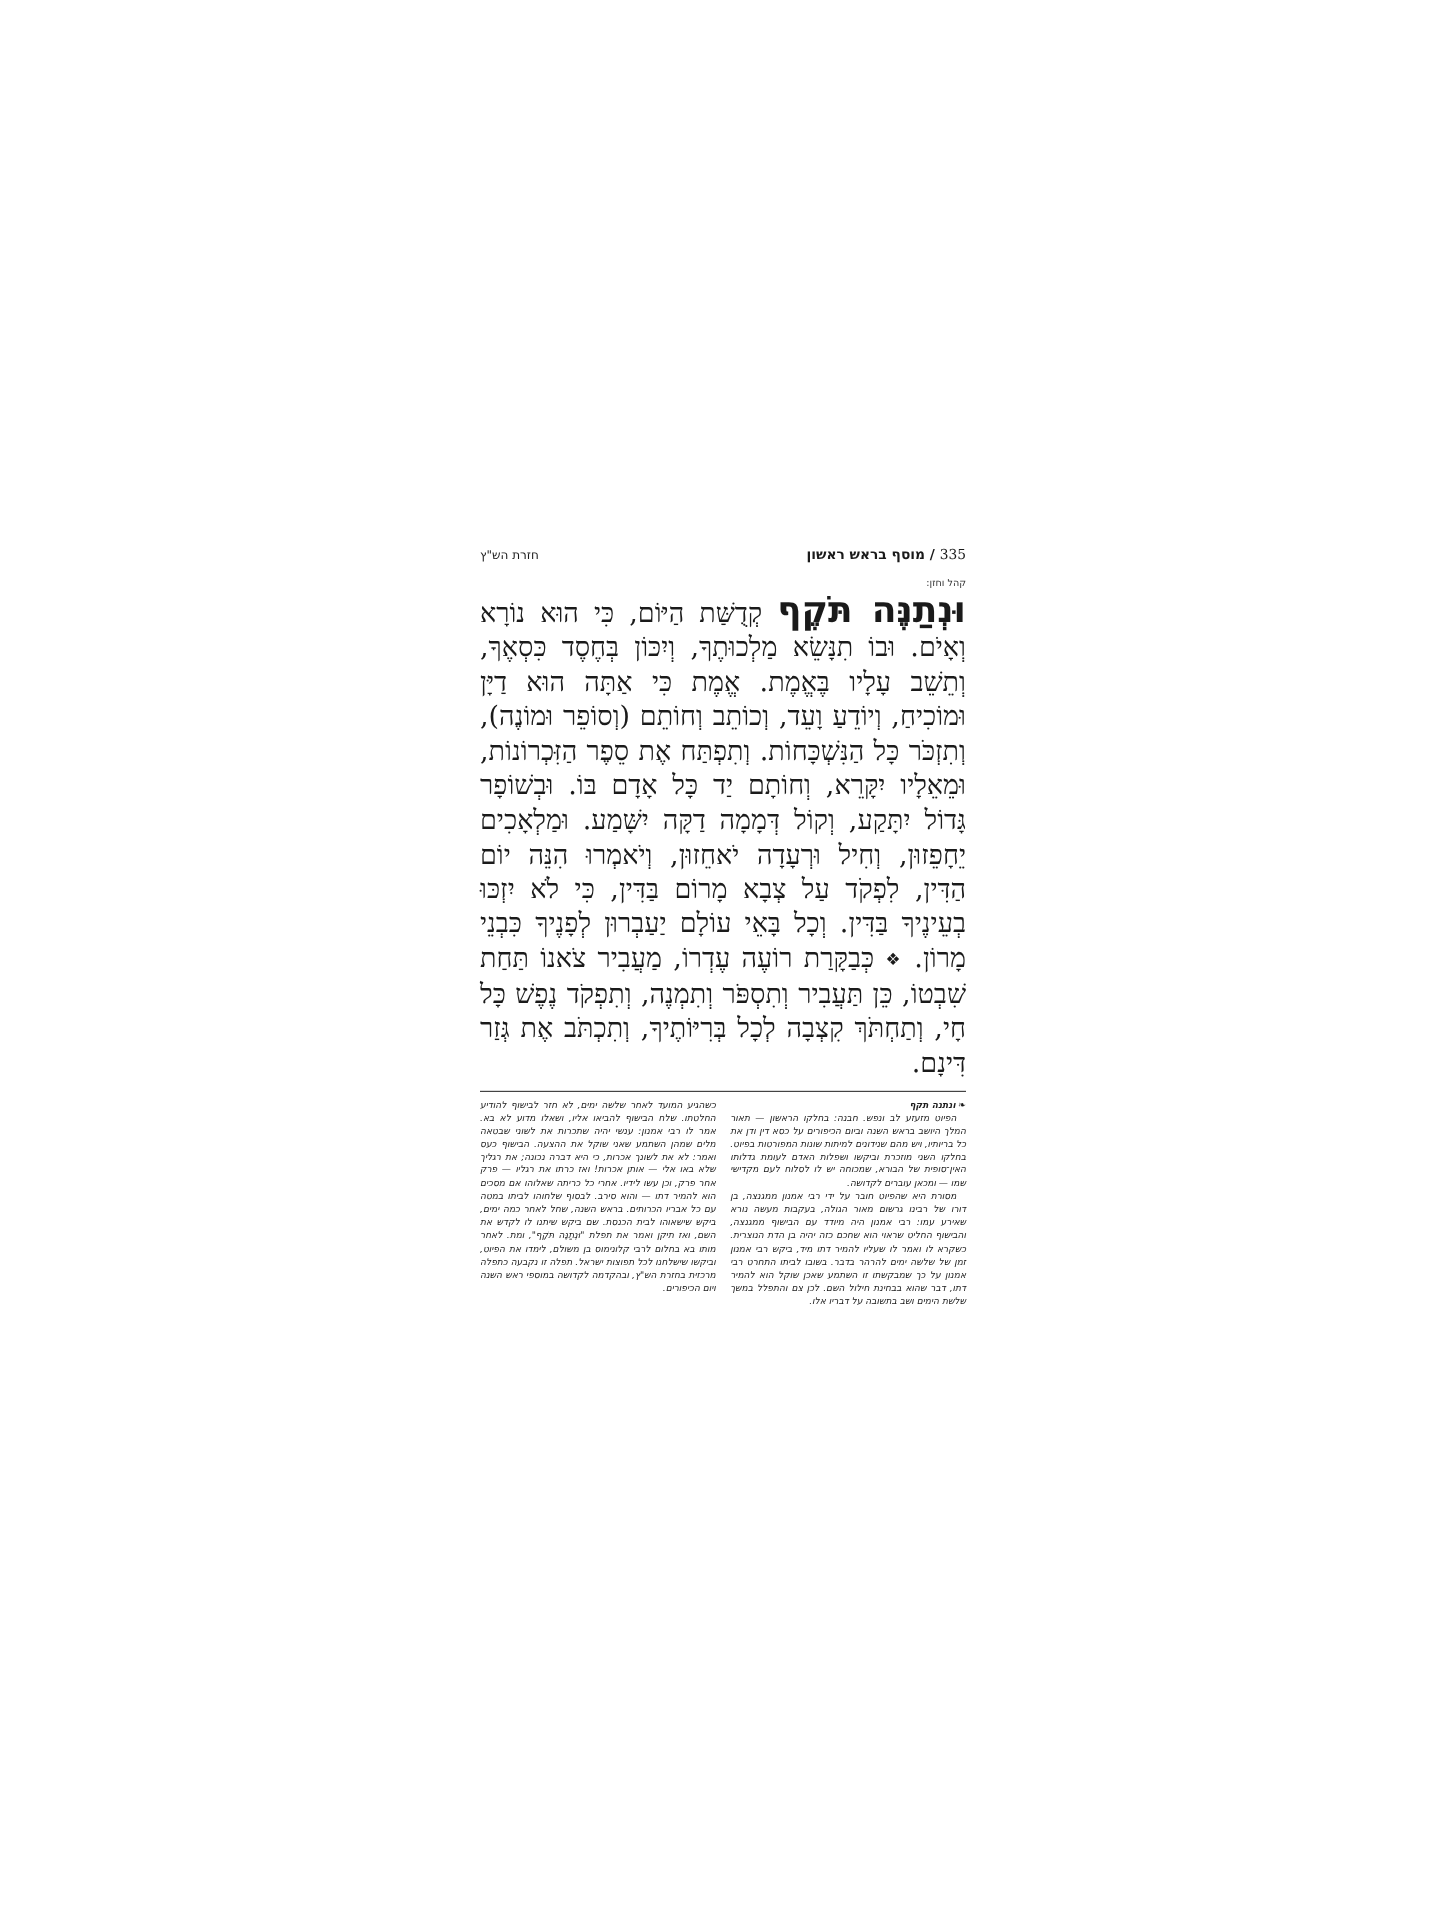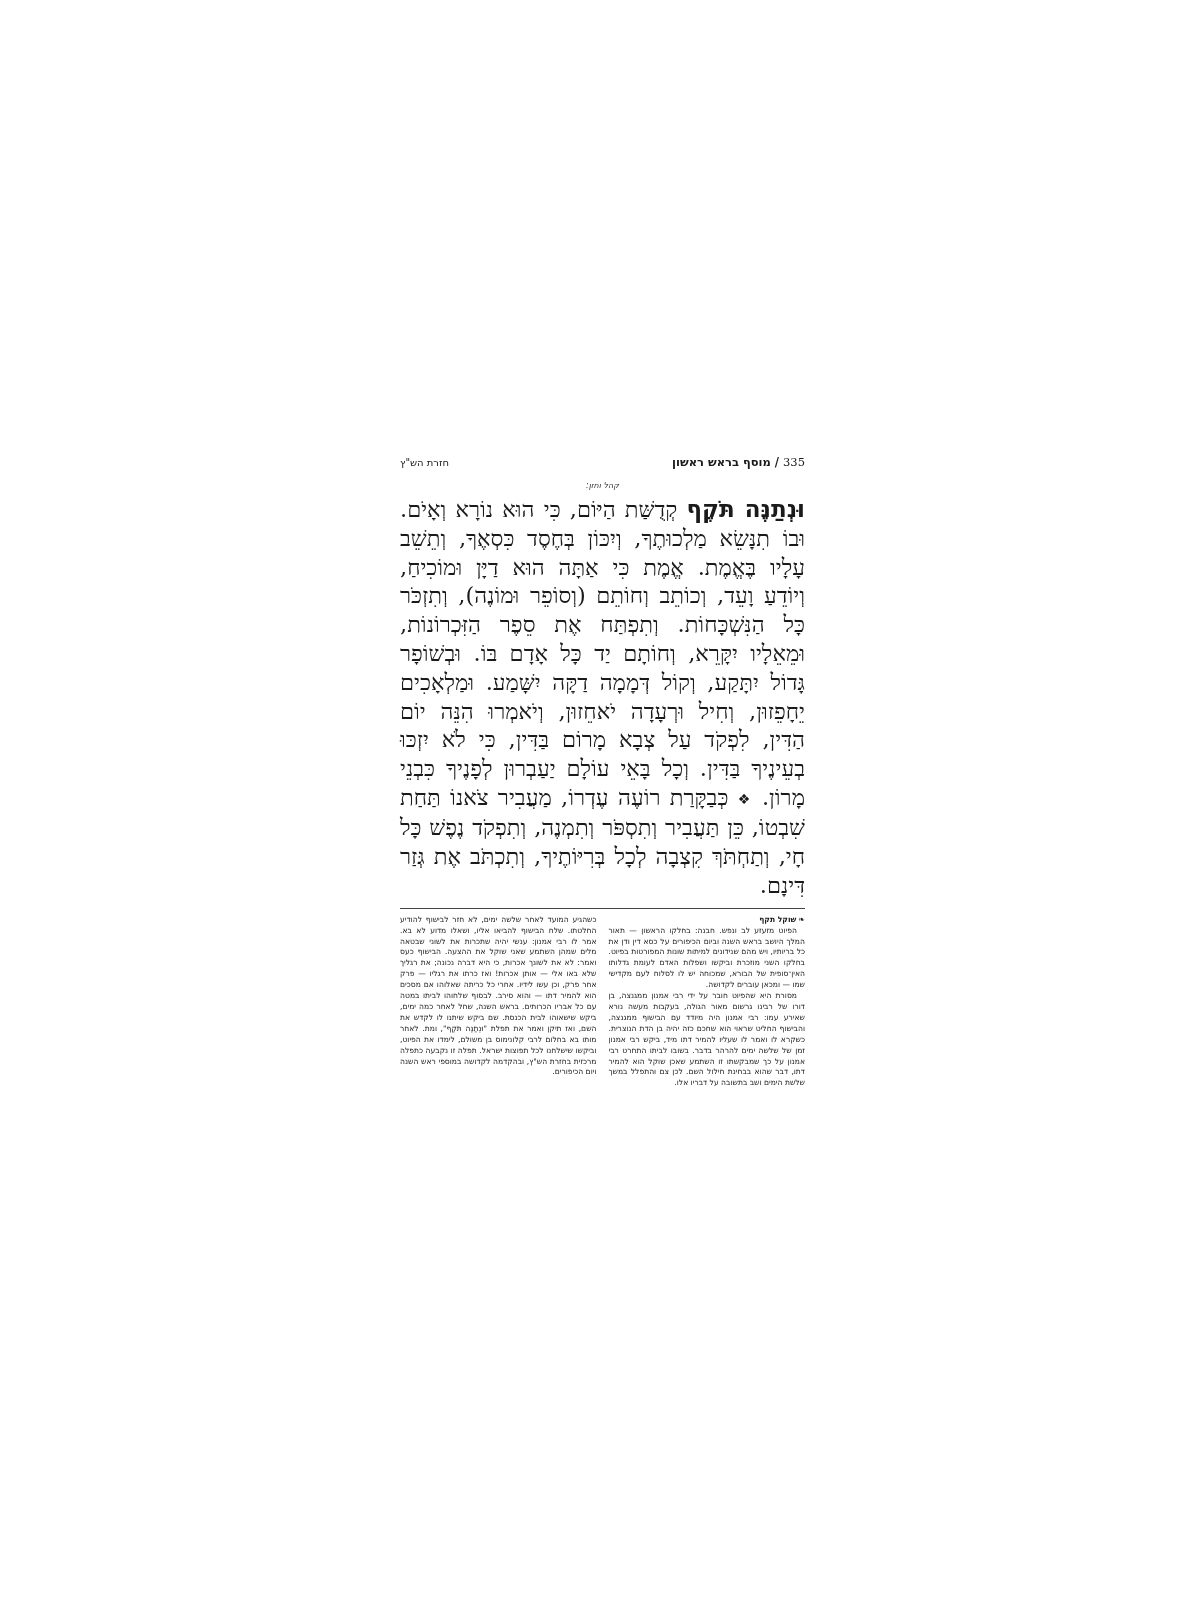--- a/index.html
+++ b/index.html
@@ -36,41 +36,40 @@
     }
     .rh-right .pgnum {
       font-family: "DejaVu Serif", serif;
       font-weight: normal;
     }
     .rh-left {
       font-family: "DejaVu Sans", sans-serif;
       font-size: 10px;
     }
     .instruction {
-      text-align: center;
+      text-align: right;
       font-family: "DejaVu Sans", sans-serif;
       font-size: 8px;
       margin-top: 4px;
       height: 12px;
       color: #333;
-      font-style: italic;
     }
     .prayer {
       font-family: "DejaVu Serif", serif;
       font-size: 22.5px;
       line-height: 28.8px;
       text-align: justify;
       text-align-last: right;
       margin-top: 2px;
       letter-spacing: 0;
     }
     .prayer .opening {
       font-family: "DejaVu Sans", sans-serif;
       font-weight: bold;
-      font-size: 23px;
+      font-size: 30px;
     }
     .prayer .separator {
       font-size: 14px;
       vertical-align: middle;
     }
     .rule {
       border: 0;
       border-top: 1.2px solid #444;
       margin: 8px 0 6px 0;
       width: 100%;
@@ -83,20 +82,21 @@
       font-size: 7.6px;
       line-height: 10.9px;
       text-align: justify;
     }
     .commentary .col {
       flex: 1;
     }
     .commentary p {
       margin: 0;
       text-indent: 8px;
+      font-style: italic;
     }
     .commentary .heading {
       font-weight: bold;
       text-indent: 0;
     }
     .commentary .heading .dingbat {
       font-size: 8px;
       margin-left: 2px;
     }
   </style>
@@ -116,21 +116,21 @@
 
   <div class="prayer">
     <span class="opening">וּנְתַנֶּה תֹּקֶף</span><span> קְדֻשַּׁת הַיּוֹם, כִּי הוּא נוֹרָא וְאָיֹם. וּבוֹ תִנָּשֵׂא מַלְכוּתֶךָ, וְיִכּוֹן בְּחֶסֶד כִּסְאֶךָ, וְתֵשֵׁב עָלָיו בֶּאֱמֶת. אֱמֶת כִּי אַתָּה הוּא דַיָּן וּמוֹכִיחַ, וְיוֹדֵעַ וָעֵד, וְכוֹתֵב וְחוֹתֵם (וְסוֹפֵר וּמוֹנֶה), וְתִזְכֹּר כָּל הַנִּשְׁכָּחוֹת. וְתִפְתַּח אֶת סֵפֶר הַזִּכְרוֹנוֹת, וּמֵאֵלָיו יִקָּרֵא, וְחוֹתָם יַד כָּל אָדָם בּוֹ. וּבְשׁוֹפָר גָּדוֹל יִתָּקַע, וְקוֹל דְּמָמָה דַקָּה יִשָּׁמַע. וּמַלְאָכִים יֵחָפֵזוּן, וְחִיל וּרְעָדָה יֹאחֵזוּן, וְיֹאמְרוּ הִנֵּה יוֹם הַדִּין, לִפְקֹד עַל צְבָא מָרוֹם בַּדִּין, כִּי לֹא יִזְכּוּ בְעֵינֶיךָ בַּדִּין. וְכָל בָּאֵי עוֹלָם יַעַבְרוּן לְפָנֶיךָ כִּבְנֵי מָרוֹן. </span><span class="separator">❖</span><span> כְּבַקָּרַת רוֹעֶה עֶדְרוֹ, מַעֲבִיר צֹאנוֹ תַּחַת שִׁבְטוֹ, כֵּן תַּעֲבִיר וְתִסְפֹּר וְתִמְנֶה, וְתִפְקֹד נֶפֶשׁ כָּל חָי, וְתַחְתֹּךְ קִצְבָה לְכָל בְּרִיּוֹתֶיךָ, וְתִכְתֹּב אֶת גְּזַר דִּינָם.</span>
   </div>
 
   <hr class="rule">
 
   <div class="commentary">
     <div class="col">
       <p class="heading">
-        <span class="dingbat">❧</span><span>שוקל תקף</span>
+        <span class="dingbat">❧</span><span>ונתנה תקף</span>
       </p>
       <p>הפיוט מזעזע לב ונפש. חבנה: בחלקו הראשון — תאור המלך היושב בראש השנה וביום הכיפורים על כסא דין ודן את כל בריותיו, ויש מהם שנידונים למיתות שונות המפורטות בפיוט. בחלקו השני מוזכרת וביקשו ושפלות האדם לעומת גדלותו האין־סופית של הבורא, שמכוחה יש לו לסלוח לעם מקדישי שמו — ומכאן עוברים לקדושה.</p>
       <p>מסורת היא שהפיוט חובר על ידי רבי אמנון ממגנצה, בן דורו של רבינו גרשום מאור הגולה, בעקבות מעשה נורא שאירע עמו: רבי אמנון היה מיודד עם הבישוף ממגנצה, והבישוף החליט שראוי הוא שחכם כזה יהיה בן הדת הנוצרית. כשקרא לו ואמר לו שעליו להמיר דתו מיד, ביקש רבי אמנון זמן של שלשה ימים להרהר בדבר. בשובו לביתו התחרט רבי אמנון על כך שמבקשתו זו השתמע שאכן שוקל הוא להמיר דתו, דבר שהוא בבחינת חילול השם. לכן צם והתפלל במשך שלשת הימים ושב בתשובה על דבריו אלו.</p>
     </div>
     <div class="col">
       <p style="text-indent:0">כשהגיע המועד לאחר שלשה ימים, לא חזר לבישוף להודיע החלטתו. שלח הבישוף להביאו אליו, ושאלו מדוע לא בא. אמר לו רבי אמנון: ענשי יהיה שתכרות את לשוני שבטאה מלים שמהן השתמע שאני שוקל את ההצעה. הבישוף כעס ואמר: לא את לשונך אכרות, כי היא דברה נכונה; את רגליך שלא באו אלי — אותן אכרות! ואז כרתו את רגליו — פרק אחר פרק, וכן עשו לידיו. אחרי כל כריתה שאלוהו אם מסכים הוא להמיר דתו — והוא סירב. לבסוף שלחוהו לביתו במטה עם כל אבריו הכרותים. בראש השנה, שחל לאחר כמה ימים, ביקש שישאוהו לבית הכנסת. שם ביקש שיתנו לו לקדש את השם, ואז תיקן ואמר את תפלת "וּנְתַנֶּה תֹּקֶף", ומת. לאחר מותו בא בחלום לרבי קלונימוס בן משולם, לימדו את הפיוט, וביקשו שישלחנו לכל תפוצות ישראל. תפלה זו נקבעה כתפלה מרכזית בחזרת הש"ץ, ובהקדמה לקדושה במוספי ראש השנה ויום הכיפורים.</p>
     </div>
   </div>
 
 </div>

